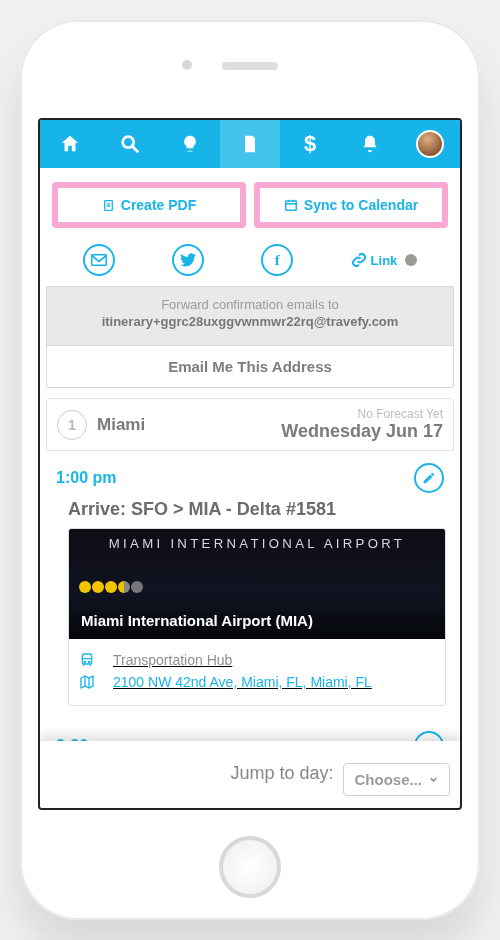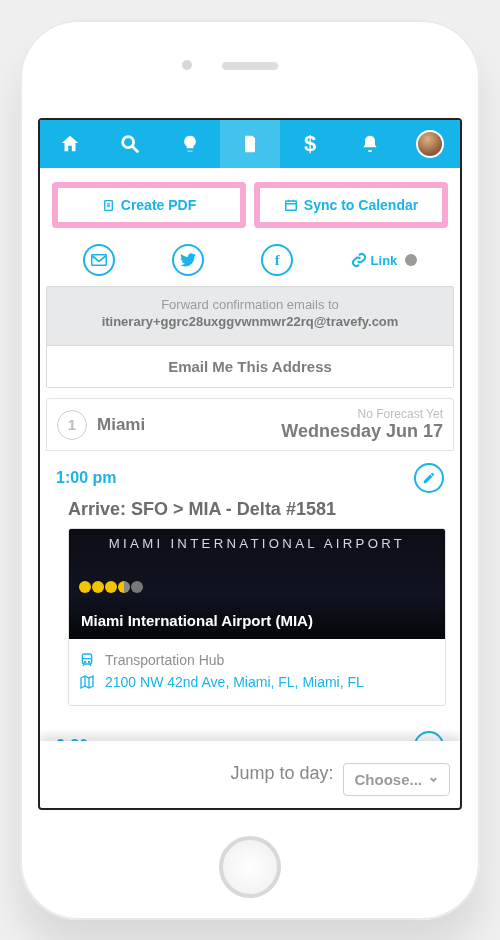--- a/index.html
+++ b/index.html
@@ -153,21 +153,21 @@
   .stars {
     position:absolute; top:52px; left:10px; display:flex; gap:1px;
   }
   .star { width:12px; height:12px; border-radius:50%; background:#f2c300;}
   .star.half { background: linear-gradient(90deg,#f2c300 50%,#888 50%); }
   .star.off { background:#777; }
   .card-img .title {
     position:absolute; left:12px; bottom:10px; font-weight:800; font-size:15px;
   }
   .card-body { padding: 10px 10px 12px; font-size:14px; }
-  .body-row { display:flex; align-items:flex-start; gap:8px; padding:3px 0; }
+  .body-row { display:flex; align-items:flex-start; gap:16px; padding:3px 0;text-decoration:underline; }
   .body-row .ic { color:#19b4e9; width:18px; }
   .hub { color:#8f8f8f; }
   .addr { color:#19b4e9; }
   .event-title.faded { padding-top:2px; color:#cfcfcf; overflow:hidden; white-space:nowrap;}
   .time-row.second { border-top:1px dashed transparent; }
   
   .bottom-bar {
     position:absolute; left:0; right:0; bottom:0;
     background:#fff;
     box-shadow: 0 -6px 10px rgba(0,0,0,0.12);

